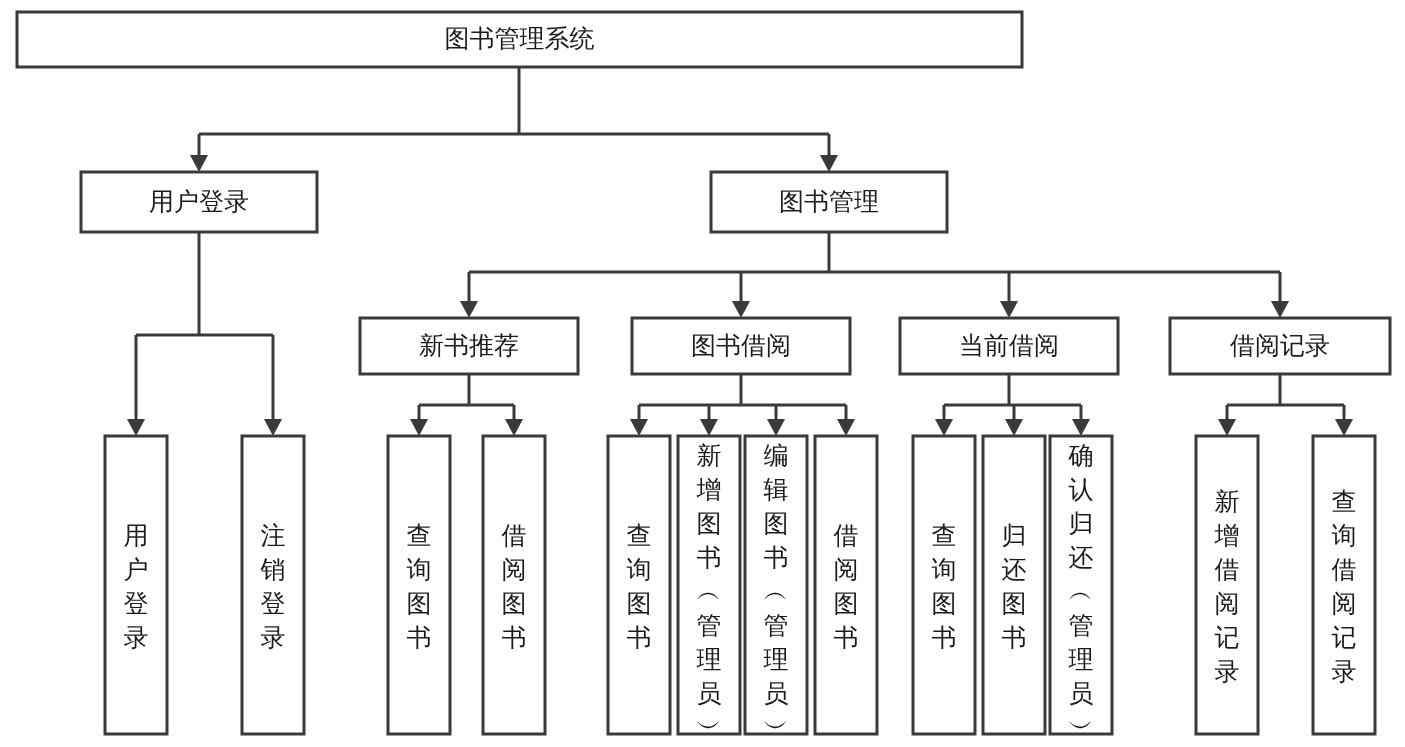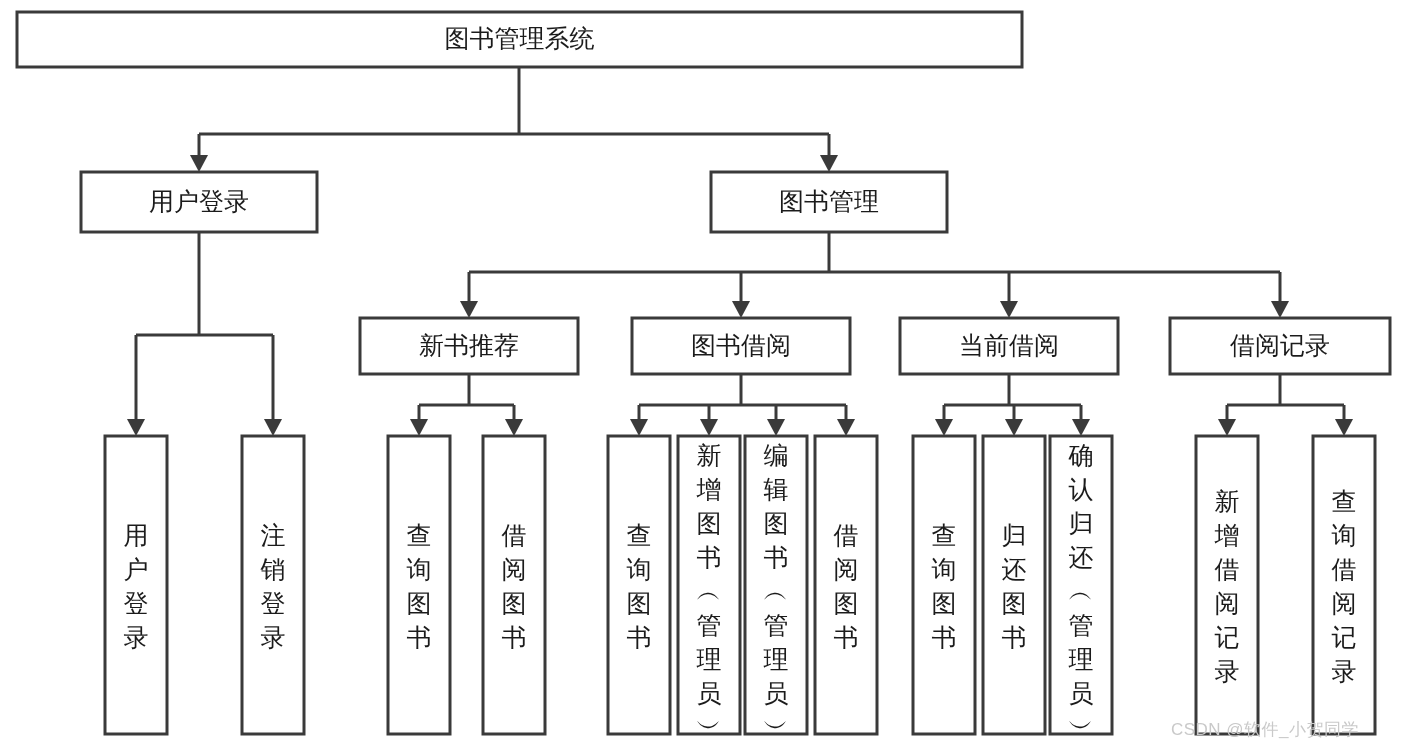--- a/index.html
+++ b/index.html
@@ -217,14 +217,13 @@
         <g>
           <rect x="1196" y="436" width="62" height="298" class="node-box"></rect>
           <text x="1227" y="509.52" class="node-label-vertical"><tspan x="1227" dy="0">新</tspan><tspan x="1227" dy="34">增</tspan><tspan x="1227" dy="34">借</tspan><tspan x="1227" dy="34">阅</tspan><tspan x="1227" dy="34">记</tspan><tspan x="1227" dy="34">录</tspan></text>
         </g>
         <g>
           <rect x="1313" y="436" width="62" height="298" class="node-box"></rect>
           <text x="1344" y="509.52" class="node-label-vertical"><tspan x="1344" dy="0">查</tspan><tspan x="1344" dy="34">询</tspan><tspan x="1344" dy="34">借</tspan><tspan x="1344" dy="34">阅</tspan><tspan x="1344" dy="34">记</tspan><tspan x="1344" dy="34">录</tspan></text>
         </g>
       </g>
   </svg>
-  <div class="watermark">CSDN @软件_小贺同学</div>
 </div>
 
 </body></html>

